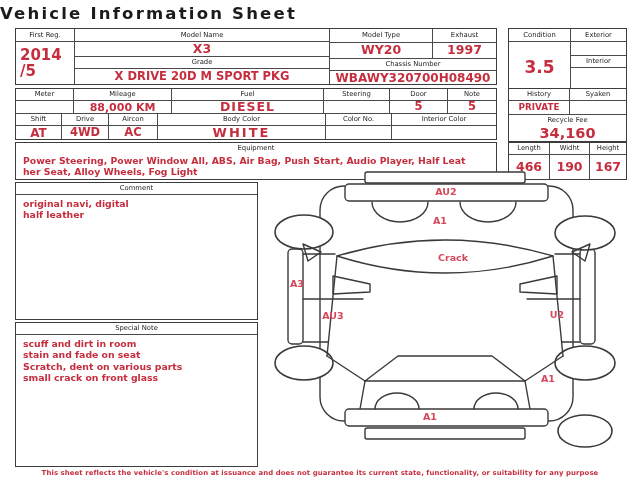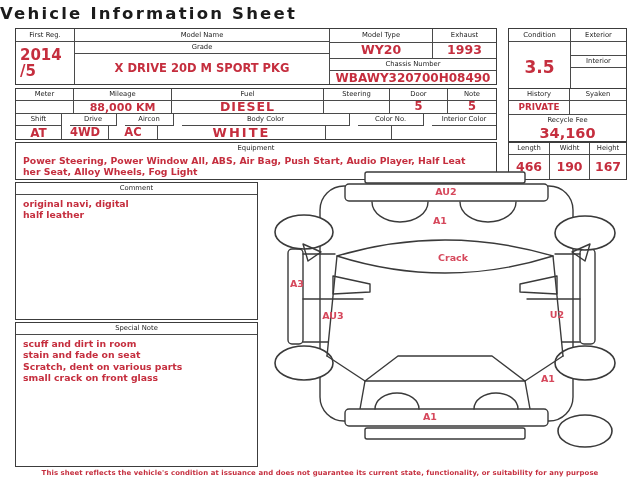--- a/index.html
+++ b/index.html
@@ -37,31 +37,32 @@
   <div class="title">Vehicle Information Sheet</div>
 
   <div class="box row" style="left:15px;top:28px;width:482px;height:57px;">
     <div class="col br" style="width:58px;">
       <div class="hdr bb" style="height:13px;">First Reg.</div>
       <div class="val f1 pre" style="font-size:15px;line-height:1.08;justify-content:flex-start;padding-left:4px;text-align:left;">2014
 /5</div>
     </div>
     <div class="col br" style="width:254px;">
       <div class="hdr bb" style="height:13px;">Model Name</div>
+      <div class="val bb" style="height:15px;font-size:12.5px;">X3</div>
       <div class="hdr bb" style="height:12px;">Grade</div>
       <div class="val f1" style="font-size:11.5px;text-align:center;">X DRIVE 20D M SPORT PKG</div>
     </div>
     <div class="col f1">
       <div class="row bb" style="height:13px;">
         <div class="hdr br" style="width:103px;">Model Type</div>
         <div class="hdr f1">Exhaust</div>
       </div>
       <div class="row bb" style="height:15px;">
         <div class="val br" style="width:103px;font-size:12.5px;">WY20</div>
-        <div class="val f1" style="font-size:12.5px;">1993</div>
+        <div class="val f1" style="font-size:12.5px;">1997</div>
       </div>
       <div class="hdr bb" style="height:12px;">Chassis Number</div>
       <div class="val f1" style="font-size:12px;">WBAWY320700H08490</div>
     </div>
   </div>
 
   <div class="box row" style="left:508px;top:28px;width:119px;height:66px;">
     <div class="col br" style="width:61px;">
       <div class="hdr bb" style="height:13px;">Condition</div>
       <div class="val f1" style="font-size:17px;">3.5</div>
@@ -84,21 +85,21 @@
       <div class="hdr bb f1">Note</div>
     </div>
     <div class="row" style="height:13px;">
       <div class="val br bb" style="width:58px;"></div>
       <div class="val br bb" style="width:98px;font-size:11px;">88,000 KM</div>
       <div class="val br bb" style="width:152px;font-size:12.5px;letter-spacing:1px;">DIESEL</div>
       <div class="val br bb" style="width:66px;"></div>
       <div class="val br bb" style="width:58px;font-size:11.5px;">5</div>
       <div class="val bb f1" style="font-size:11.5px;">5</div>
     </div>
-    <div class="row" style="height:12px;gap:8px;">
+    <div class="row" style="height:12px;">
       <div class="hdr br bb" style="width:46px;">Shift</div>
       <div class="hdr br bb" style="width:47px;">Drive</div>
       <div class="hdr br bb" style="width:49px;">Aircon</div>
       <div class="hdr br bb" style="width:168px;">Body Color</div>
       <div class="hdr br bb" style="width:66px;">Color No.</div>
       <div class="hdr bb f1">Interior Color</div>
     </div>
     <div class="row f1">
       <div class="val br" style="width:46px;font-size:12px;">AT</div>
       <div class="val br" style="width:47px;font-size:11.5px;">4WD</div>

